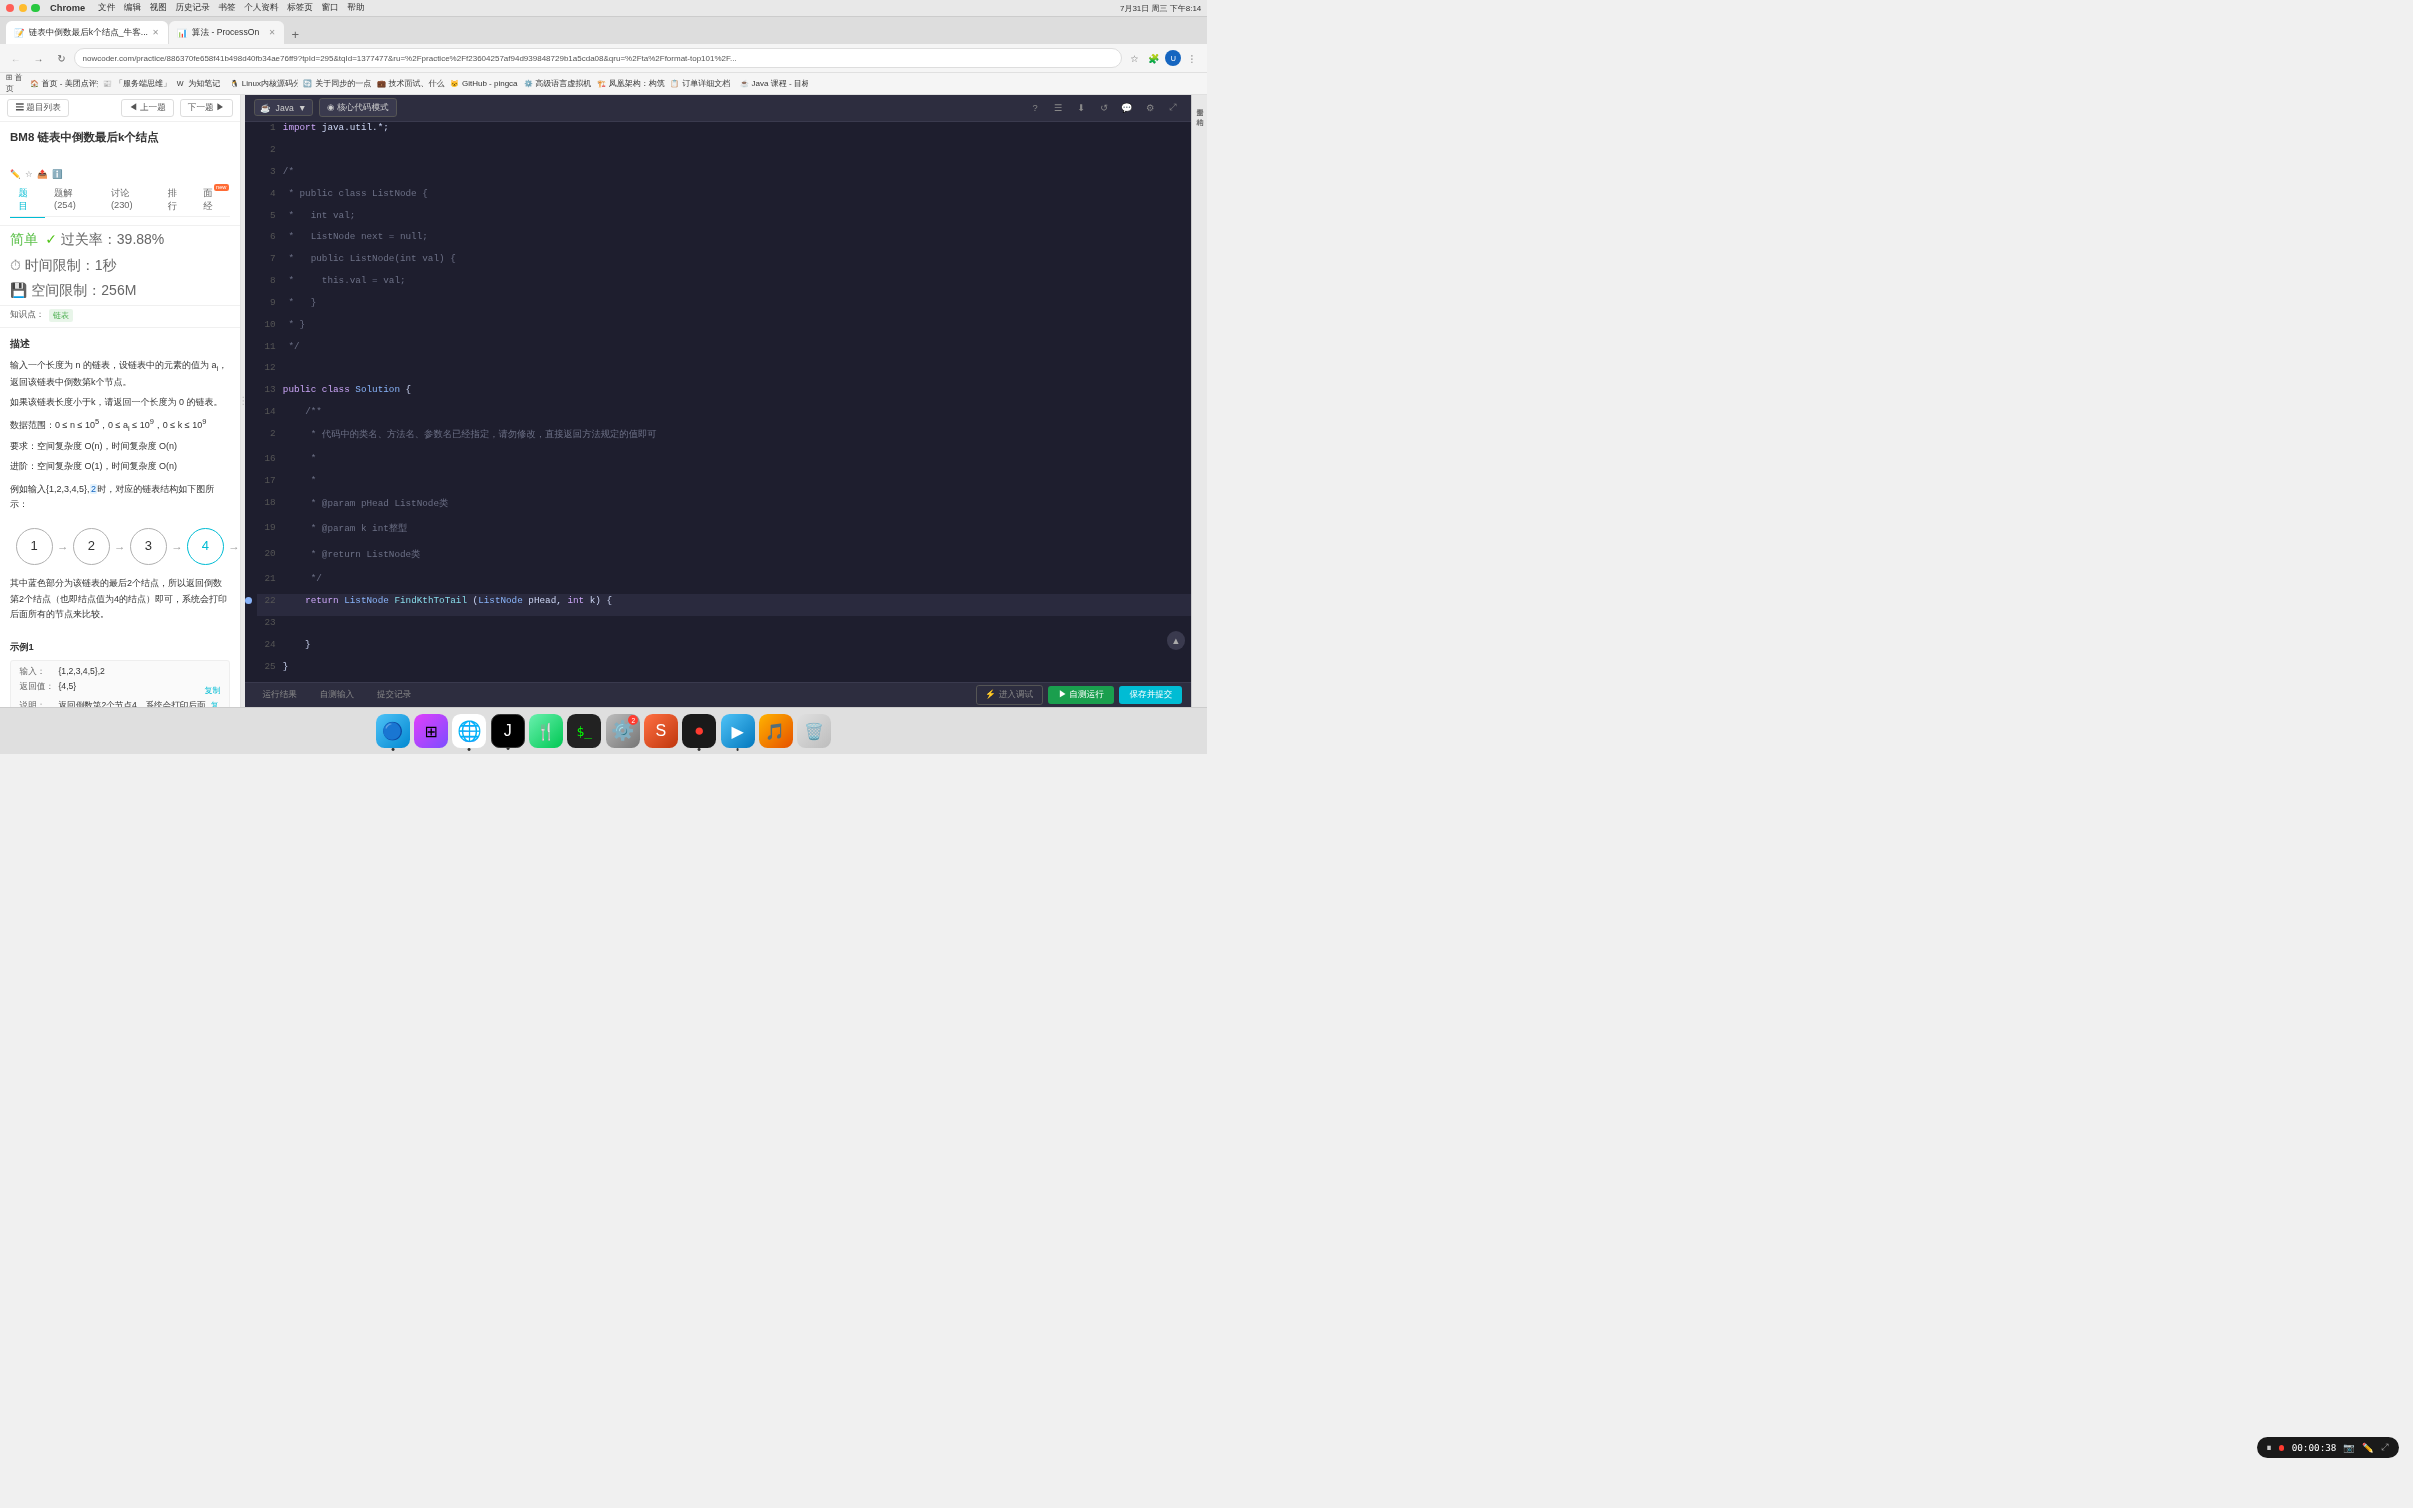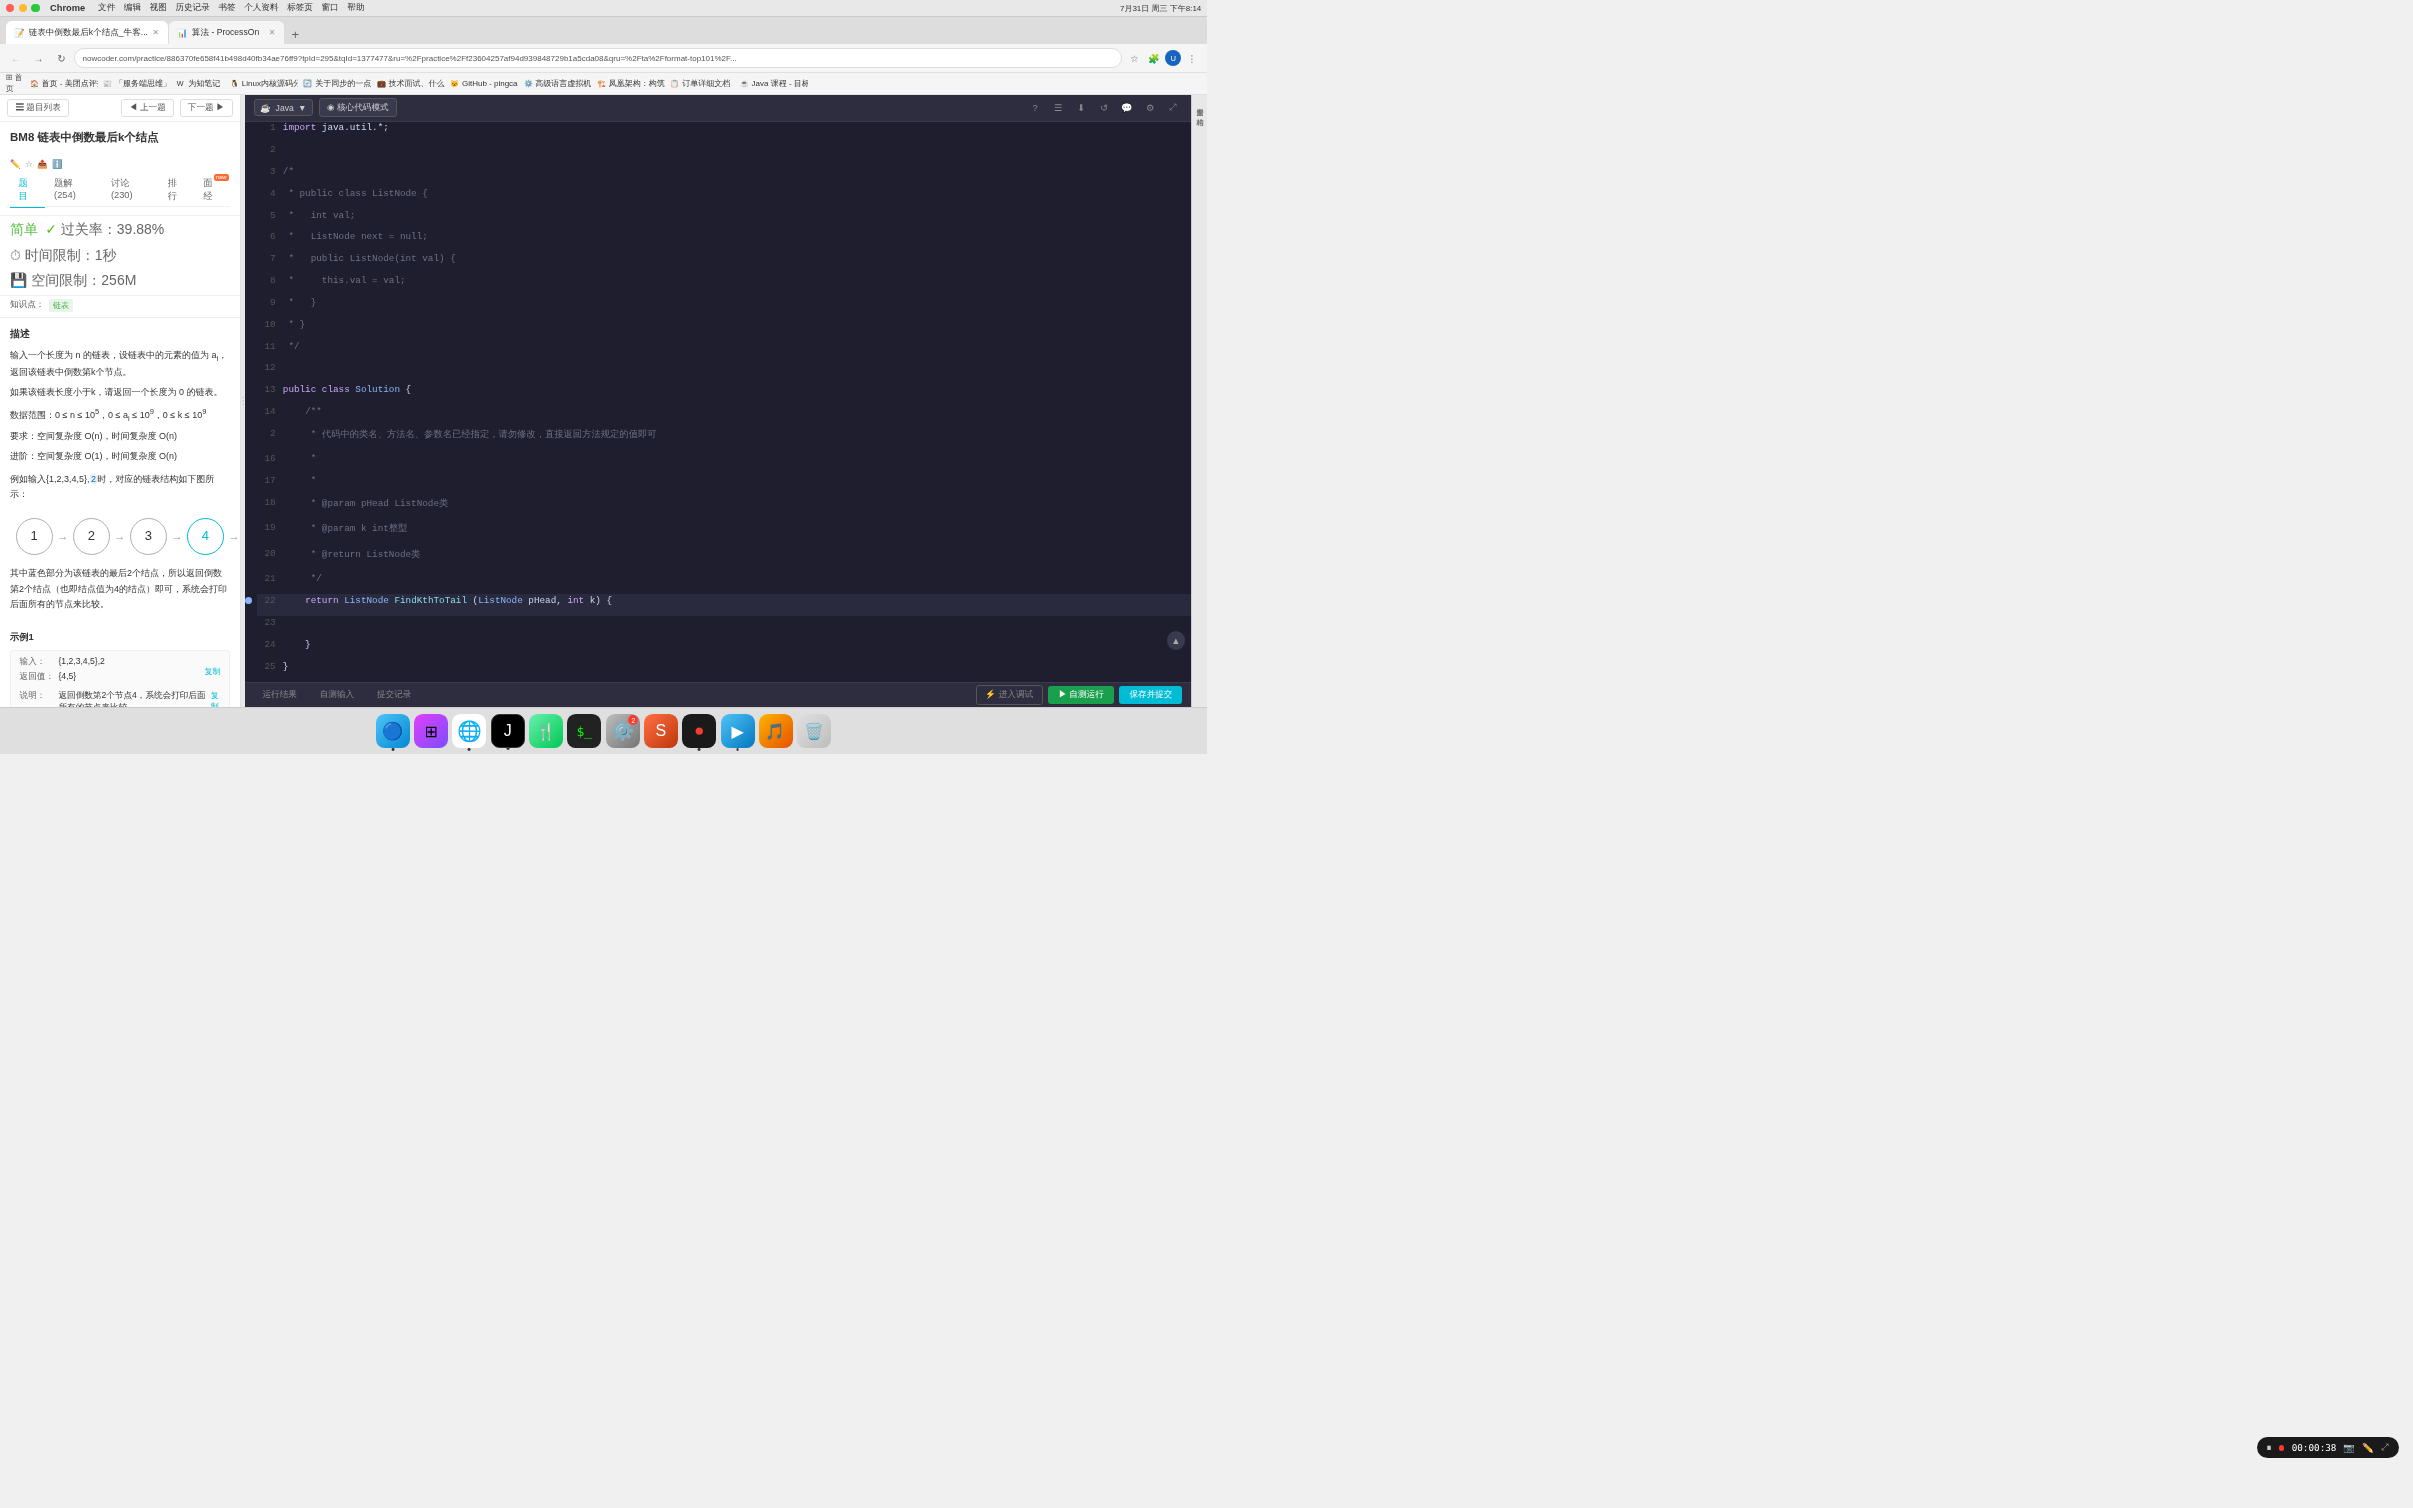--- a/index.html
+++ b/index.html
@@ -119,21 +119,21 @@
       flex-shrink: 0;
     }
     .problem-header {
       padding: 7.2px 10px;
       border-bottom: 0.7px solid #f0f0f0;
     }
     .problem-title {
       font-size: 11.5px;
       font-weight: 600;
       color: #333;
-      margin-bottom: 9px;
+      margin-bottom: 19px;
     }
     .problem-tab {
       padding: 4.3px 8.6px;
       font-size: 9.3px;
       color: #666;
       cursor: pointer;
       border-bottom: 1.4px solid transparent;
       margin-bottom: -1.4px;
       position: relative;
     }
@@ -746,21 +746,21 @@
           </div>
 
           <p class="desc-text">
             其中蓝色部分为该链表的最后2个结点，所以返回倒数第2个结点（也即结点值为4的结点）即可，系统会打印后面所有的节点来比较。
           </p>
         </div>
 
         <div class="example-section">
           <div class="example-title">示例1</div>
           <div class="example-box">
-            <div style="display:flex;justify-content:space-between;align-items:center;margin-bottom:4.3px;">
+            <div style="display:flex;justify-content:space-between;align-items:flex-end;margin-bottom:4.3px;">
               <div>
                 <div class="example-row">
                   <span class="example-label">输入：</span>
                   <span class="example-value">{1,2,3,4,5},2</span>
                 </div>
                 <div class="example-row">
                   <span class="example-label">返回值：</span>
                   <span class="example-value">{4,5}</span>
                 </div>
               </div>

